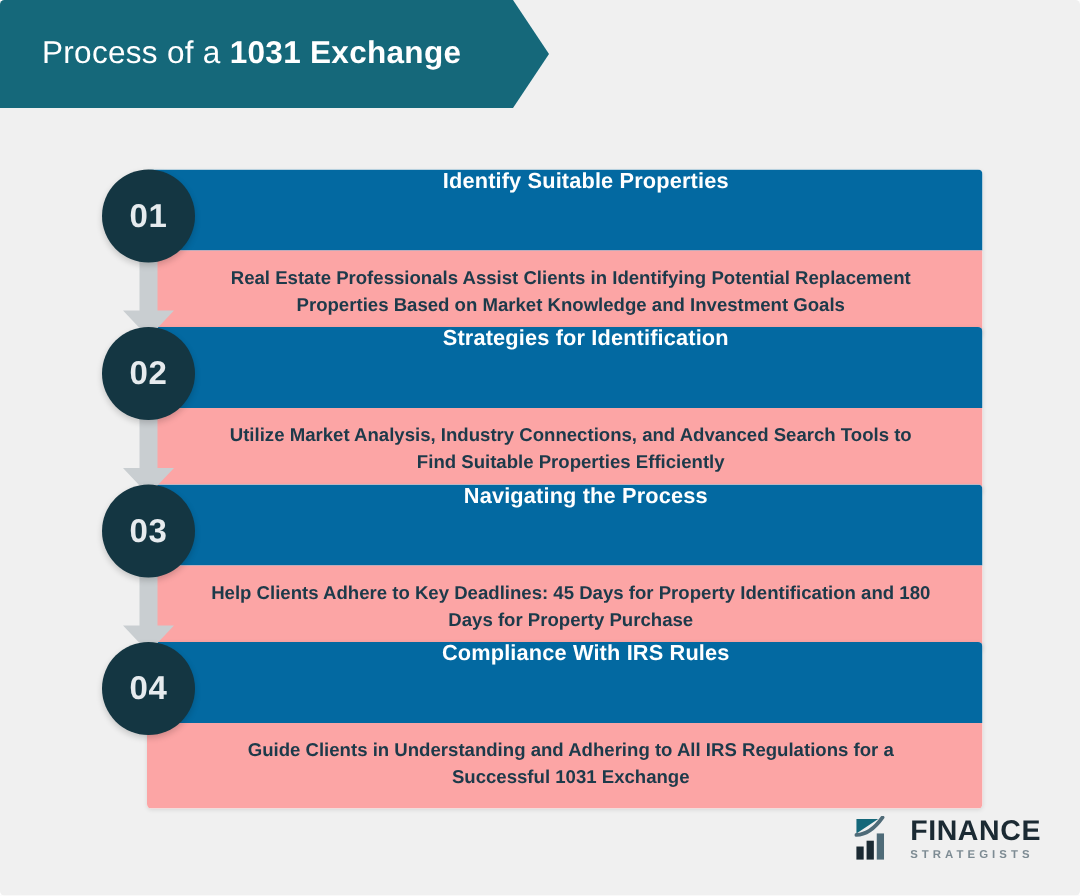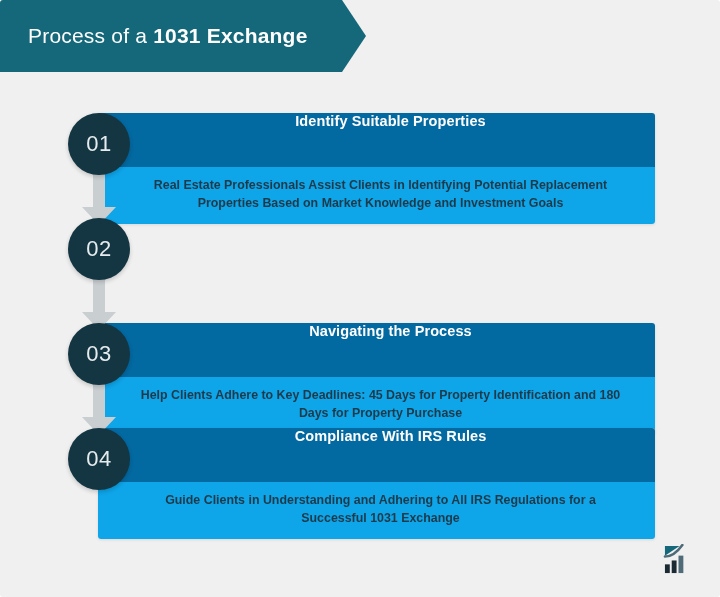--- a/index.html
+++ b/index.html
@@ -92,21 +92,21 @@
     text-align: center;
   }
 
   .step-desc-wrap {
     min-height: 57px;
     display: flex;
     align-items: center;
     justify-content: center;
     padding: 6px 34px 8px 42px;
     box-sizing: border-box;
-    background: #0ea5e9;
+    background: #fca5a5;
   }
   .step-desc {
     color: #1d3a4a;
     font-size: 12.4px;
     font-weight: 700;
     line-height: 1.45;
     text-align: center;
   }
 
   
@@ -116,21 +116,21 @@
     top: 6px;
     width: 62px;
     height: 62px;
     border-radius: 50%;
     background: #143642;
     color: #e6ebee;
     display: flex;
     align-items: center;
     justify-content: center;
     font-size: 22px;
-    font-weight: 400;
+    font-weight: 700;
     letter-spacing: 0.5px;
     z-index: 3;
     box-shadow: 0 2px 4px rgba(0,0,0,0.18);
   }
 
   
   .step-connector {
     position: absolute;
     left: 78px;
     top: 62px;
@@ -195,20 +195,28 @@
           <div class="step-desc-wrap">
             <div class="step-desc">Real Estate Professionals Assist Clients in Identifying Potential Replacement Properties Based on Market Knowledge and Investment Goals</div>
           </div>
         </div>
         <div class="step-badge">01</div>
       </div>
       <div class="step">
         <div class="step-connector"><svg viewBox="0 0 42 58" width="42" height="58" xmlns="http://www.w3.org/2000/svg">
             <path d="M15 0 H27 V38 H38 L21 56 L4 38 H15 Z" fill="#c9ced1"></path>
           </svg></div>
+        <div class="step-card">
+          <div class="step-title-bar">
+            <div class="step-title">Strategies for Identification</div>
+          </div>
+          <div class="step-desc-wrap">
+            <div class="step-desc">Utilize Market Analysis, Industry Connections, and Advanced Search Tools to Find Suitable Properties Efficiently</div>
+          </div>
+        </div>
         <div class="step-badge">02</div>
       </div>
       <div class="step">
         <div class="step-connector"><svg viewBox="0 0 42 58" width="42" height="58" xmlns="http://www.w3.org/2000/svg">
             <path d="M15 0 H27 V38 H38 L21 56 L4 38 H15 Z" fill="#c9ced1"></path>
           </svg></div>
         <div class="step-card">
           <div class="step-title-bar">
             <div class="step-title">Navigating the Process</div>
           </div>
@@ -232,15 +240,19 @@
     </div>
 
   <div id="footer-logo">
     <svg id="logo-mark" viewBox="0 0 32 32" xmlns="http://www.w3.org/2000/svg">
       <path d="M2 2 H17 L2 12 Z" fill="#15687a"></path>
       <path d="M2 13 C9 13, 15 8, 20 1" stroke="#4f6b78" stroke-width="2.6" fill="none" stroke-linecap="round"></path>
       <rect x="2" y="21" width="5" height="9" fill="#1b2a33"></rect>
       <rect x="9" y="17" width="5" height="13" fill="#1b2a33"></rect>
       <rect x="16" y="12" width="5" height="18" fill="#4f6b78"></rect>
     </svg>
+    <div id="logo-text">
+      <div id="logo-name">FINANCE</div>
+      <div id="logo-sub">STRATEGISTS</div>
+    </div>
   </div>
 
 </div>
 
 </body></html>

